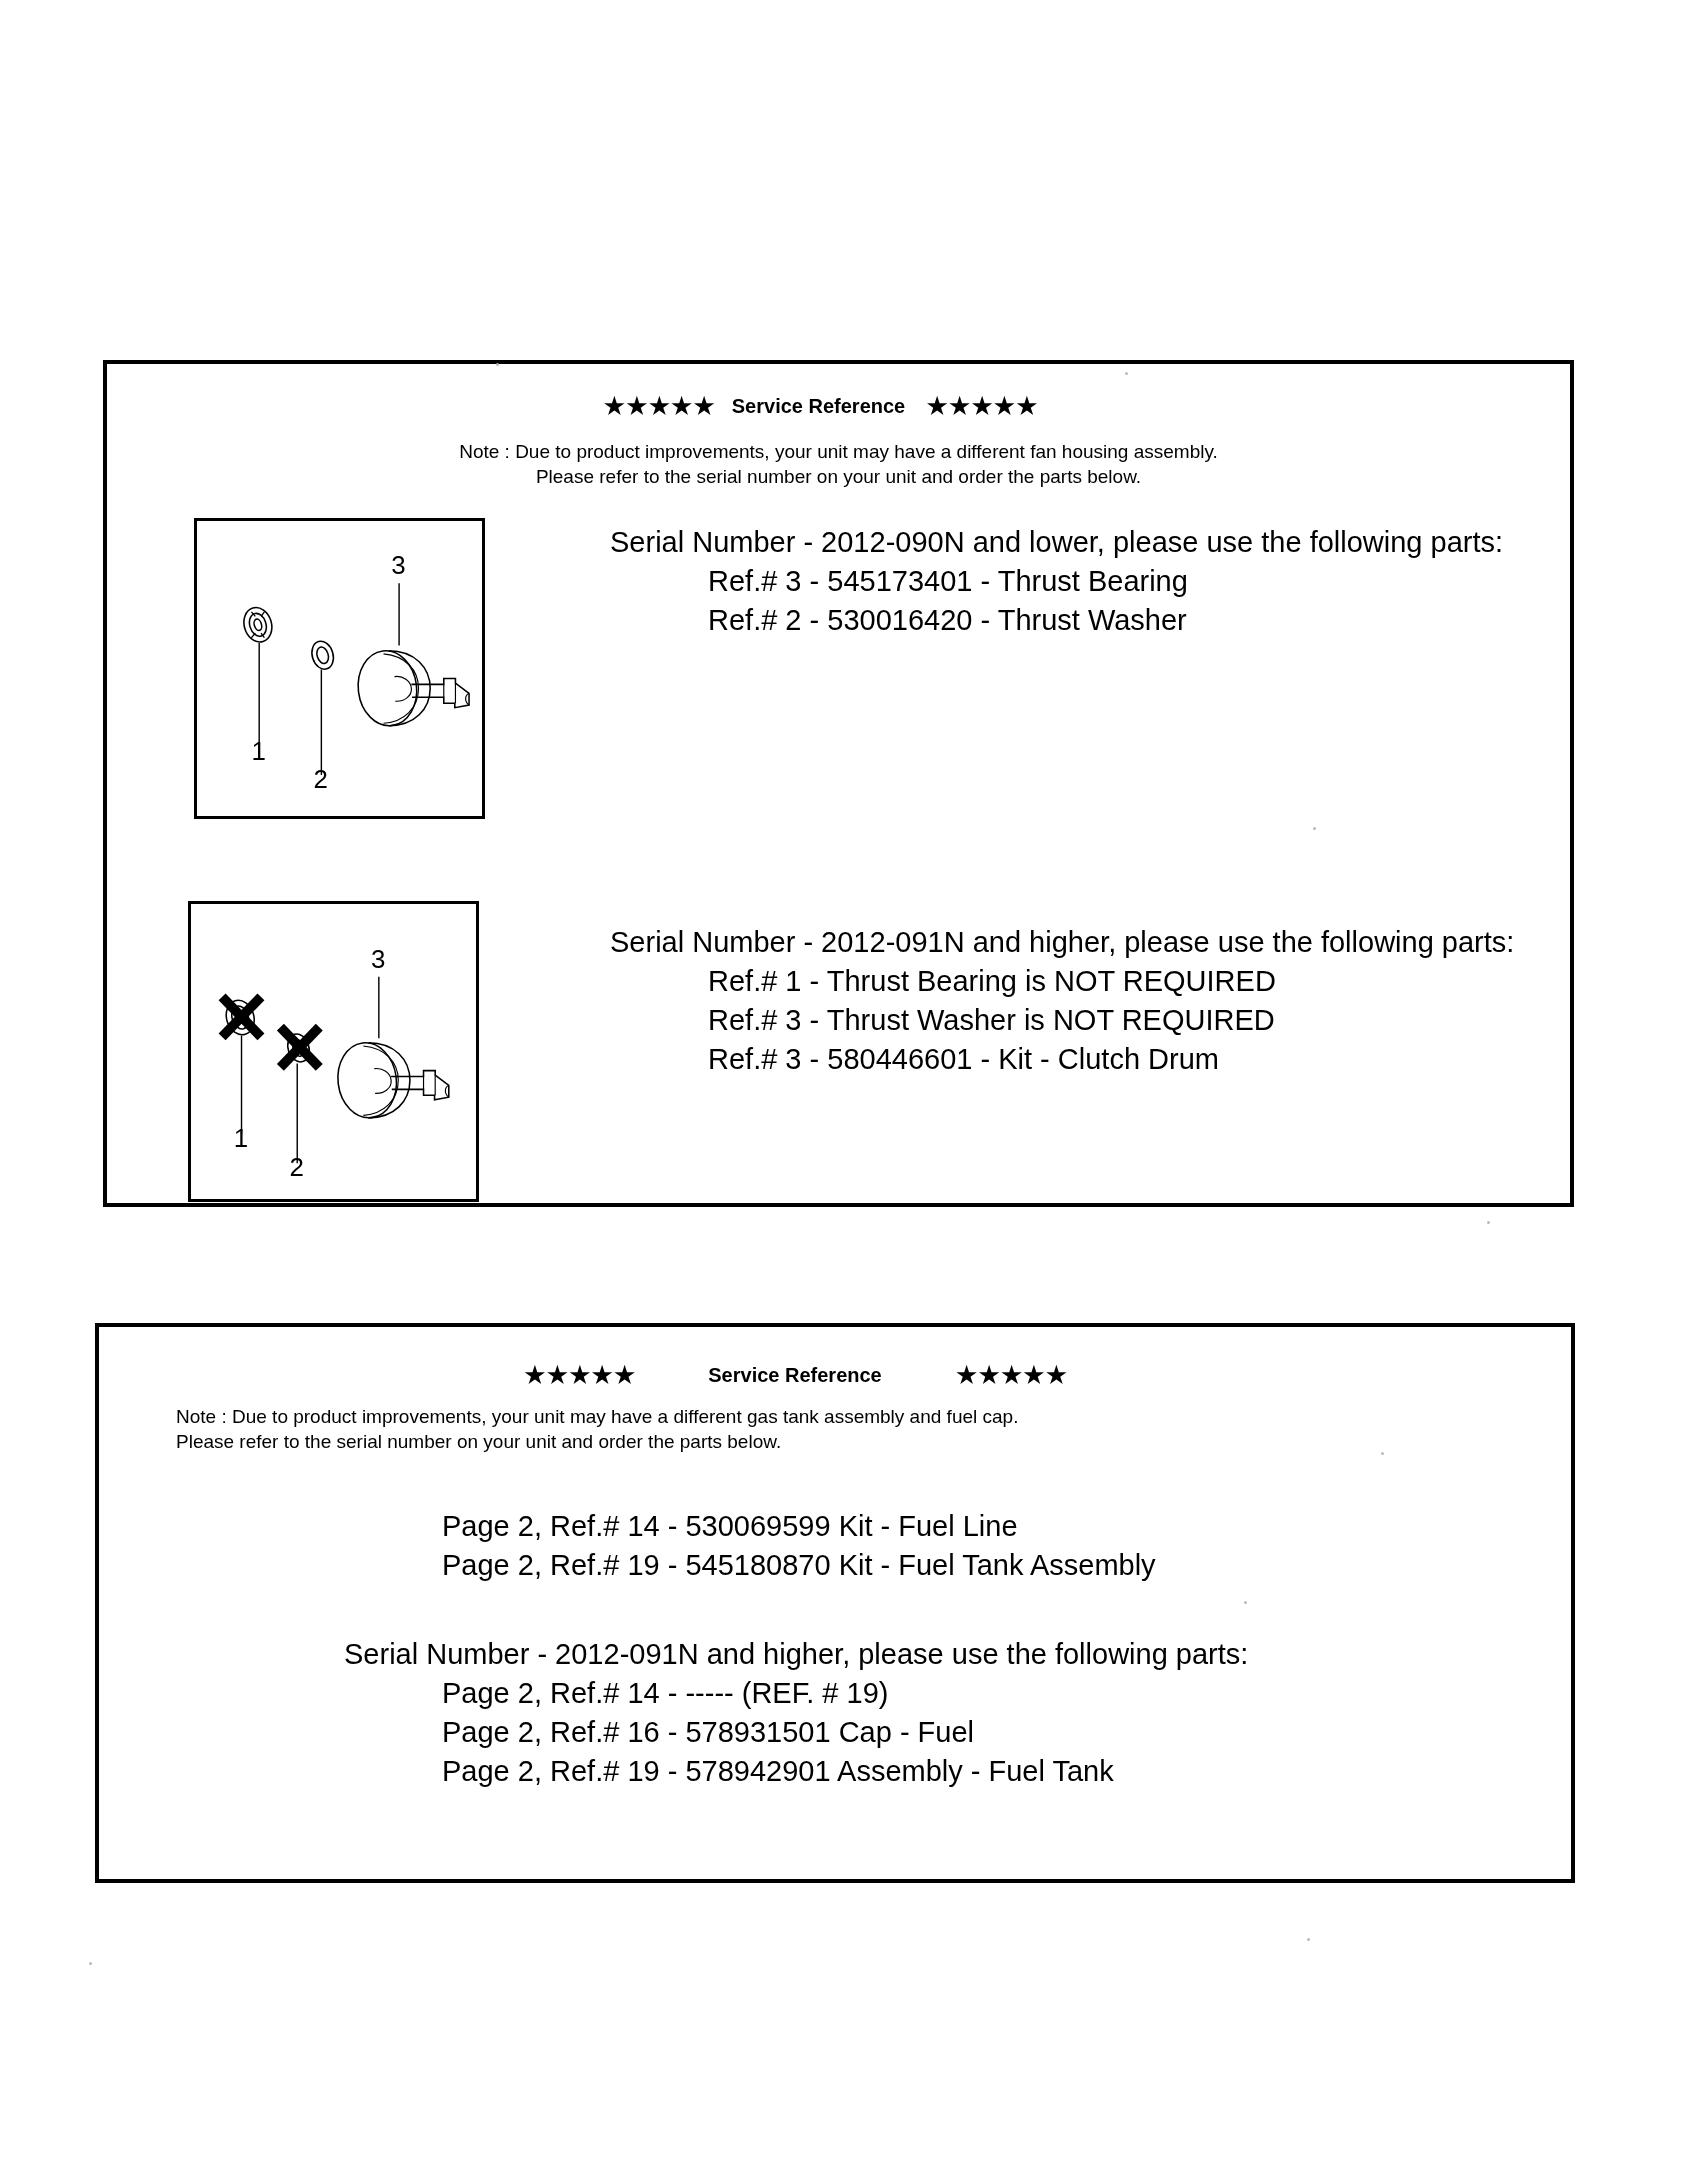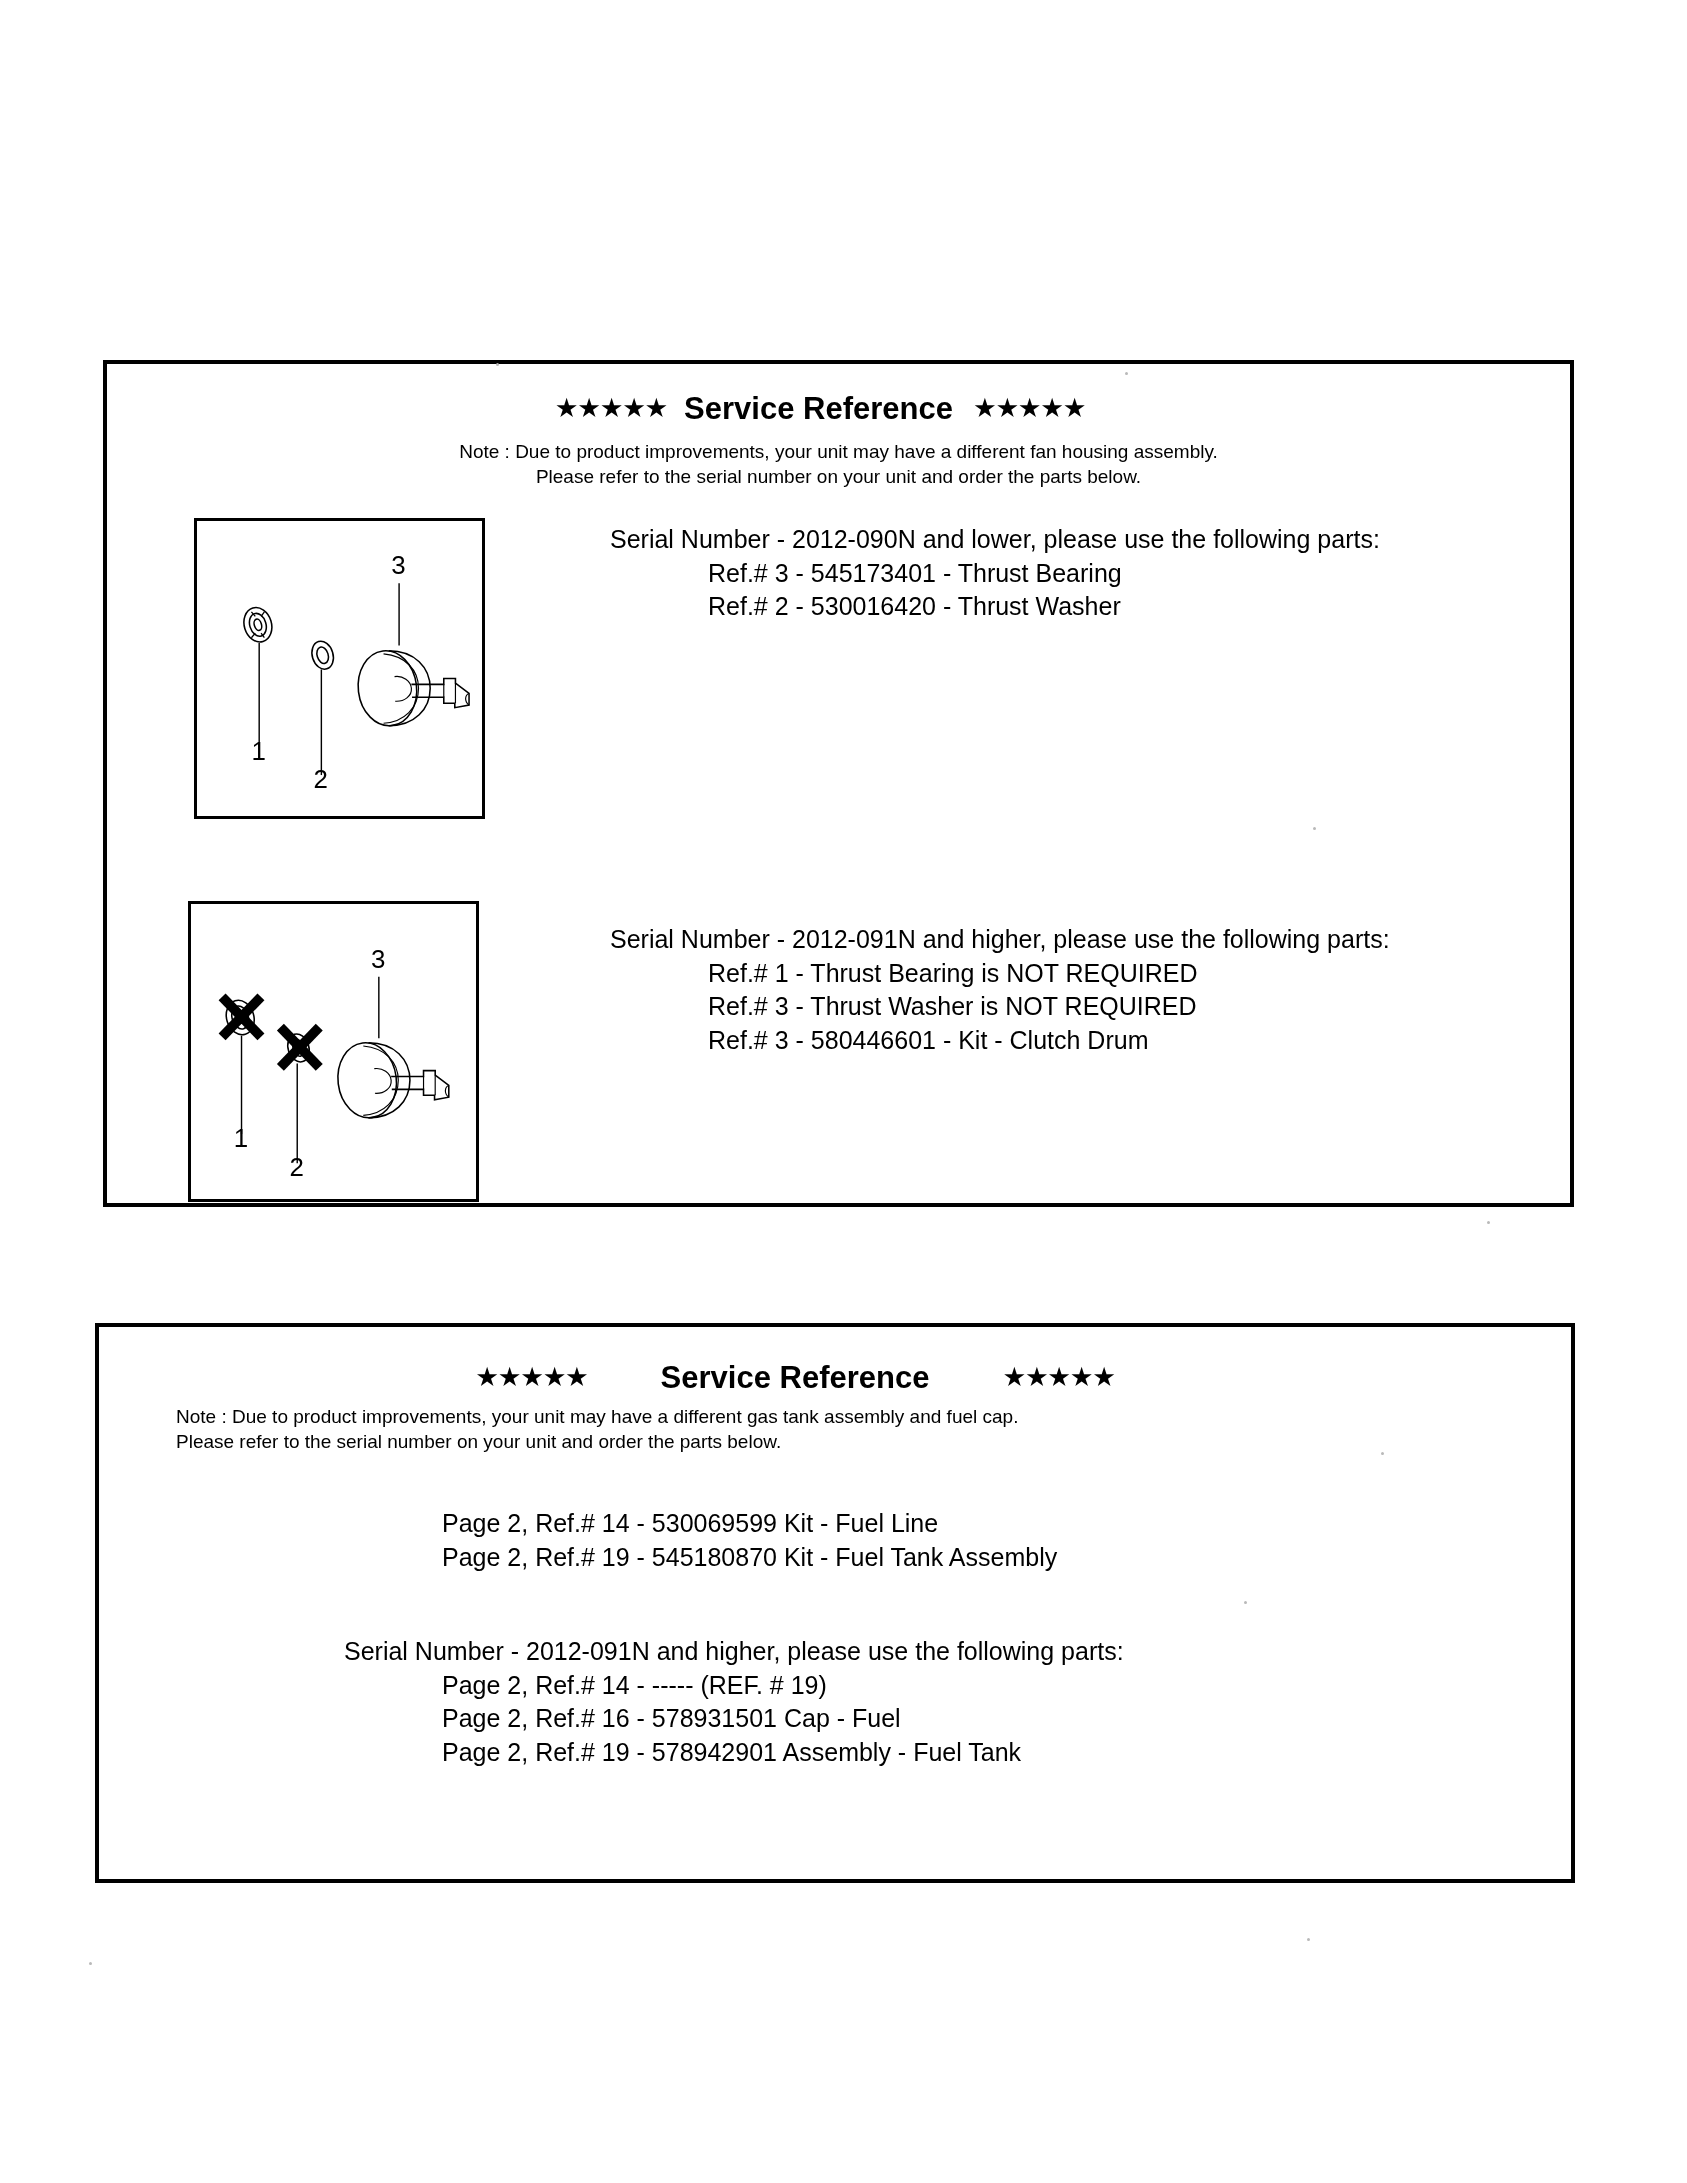--- a/index.html
+++ b/index.html
@@ -44,21 +44,21 @@
     justify-content: center;
     white-space: nowrap;
   }
   .stars {
     font-size: 26.5px;
     letter-spacing: -1.3px;
     line-height: 1;
     font-family: "DejaVu Sans", sans-serif;
   }
   .panel-title {
-    font-size: 31px;
+    font-size: 20px;
     font-weight: bold;
     line-height: 1;
   }
 
   #panel-clutch .panel-header {
     left: 0;
     right: 0;
     top: 29px;
   }
   #panel-clutch .stars.left  { margin-right: 17px; }
@@ -89,21 +89,21 @@
   }
   #fuel-note {
     left: 77px;
     top: 77px;
     text-align: left;
   }
 
   
   .partblock {
     position: absolute;
-    font-size: 25px;
+    font-size: 29px;
     line-height: 1.345;
     white-space: nowrap;
   }
   .partblock .lead { margin-left: 0; }
   .partblock .item { margin-left: 98px; }
 
   #clutch-list-old { left: 503px; top: 159px; }
   #clutch-list-new { left: 503px; top: 559px; }
 
   #fuel-list-old { left: 245px; top: 180px; }

